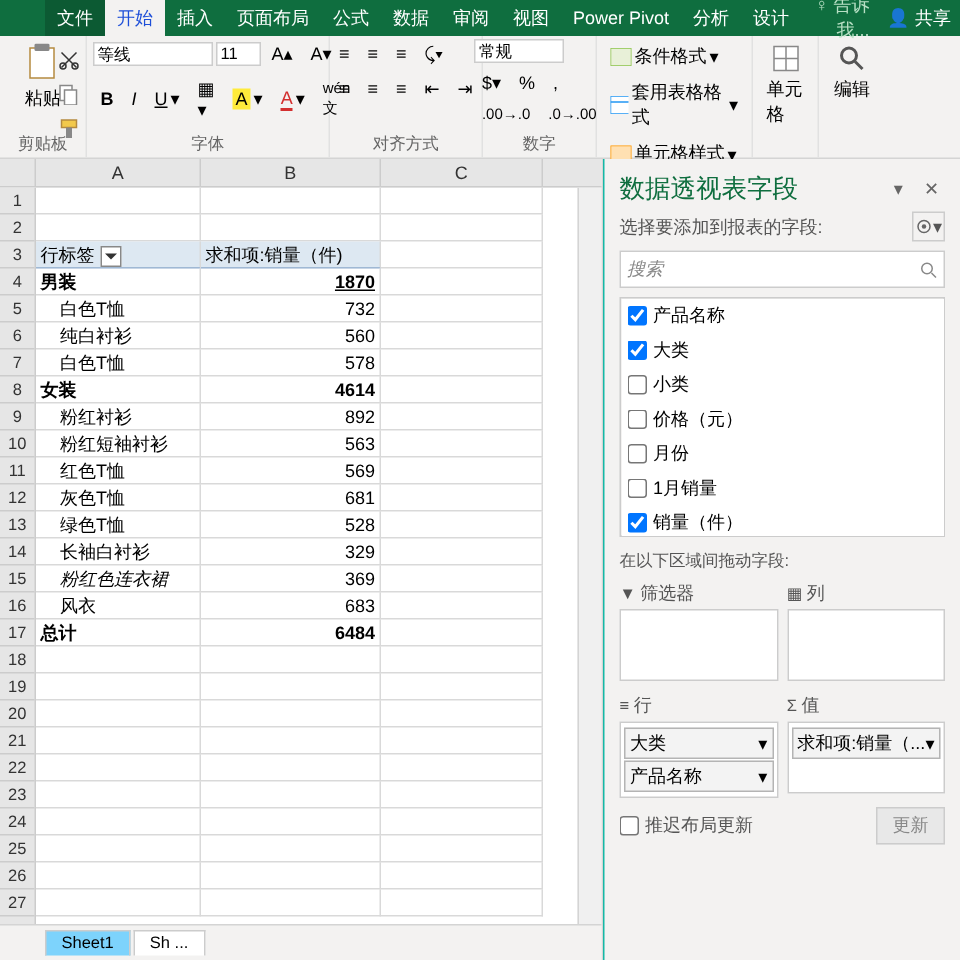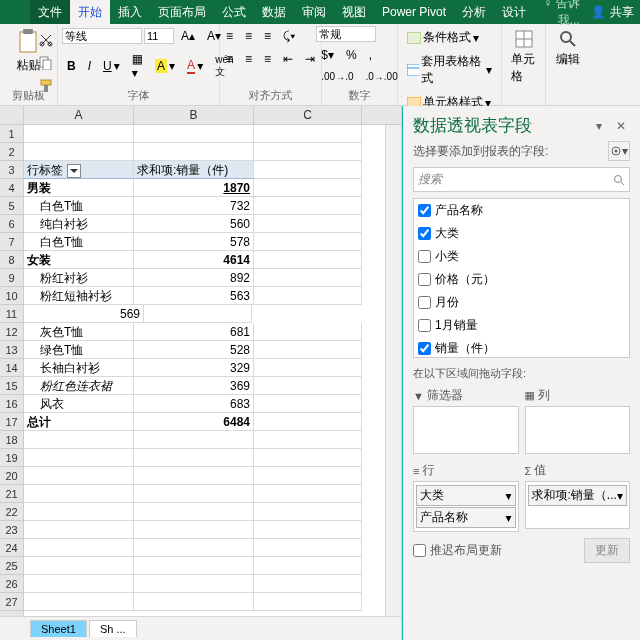--- a/index.html
+++ b/index.html
@@ -293,20 +293,21 @@
             <div class="cell indent" style="width: 110px;">粉红衬衫</div>
             <div class="cell ar" style="width: 120px;">892</div>
             <div class="cell" style="width: 108px;"></div>
           </div>
           <div class="gridrow">
             <div class="cell indent" style="width: 110px;">粉红短袖衬衫</div>
             <div class="cell ar" style="width: 120px;">563</div>
             <div class="cell" style="width: 108px;"></div>
           </div>
           <div class="gridrow">
+            <div class="cell indent" style="width: 110px;">红色T恤</div>
             <div class="cell ar" style="width: 120px;">569</div>
             <div class="cell" style="width: 108px;"></div>
           </div>
           <div class="gridrow">
             <div class="cell indent" style="width: 110px;">灰色T恤</div>
             <div class="cell ar" style="width: 120px;">681</div>
             <div class="cell" style="width: 108px;"></div>
           </div>
           <div class="gridrow">
             <div class="cell indent" style="width: 110px;">绿色T恤</div>

